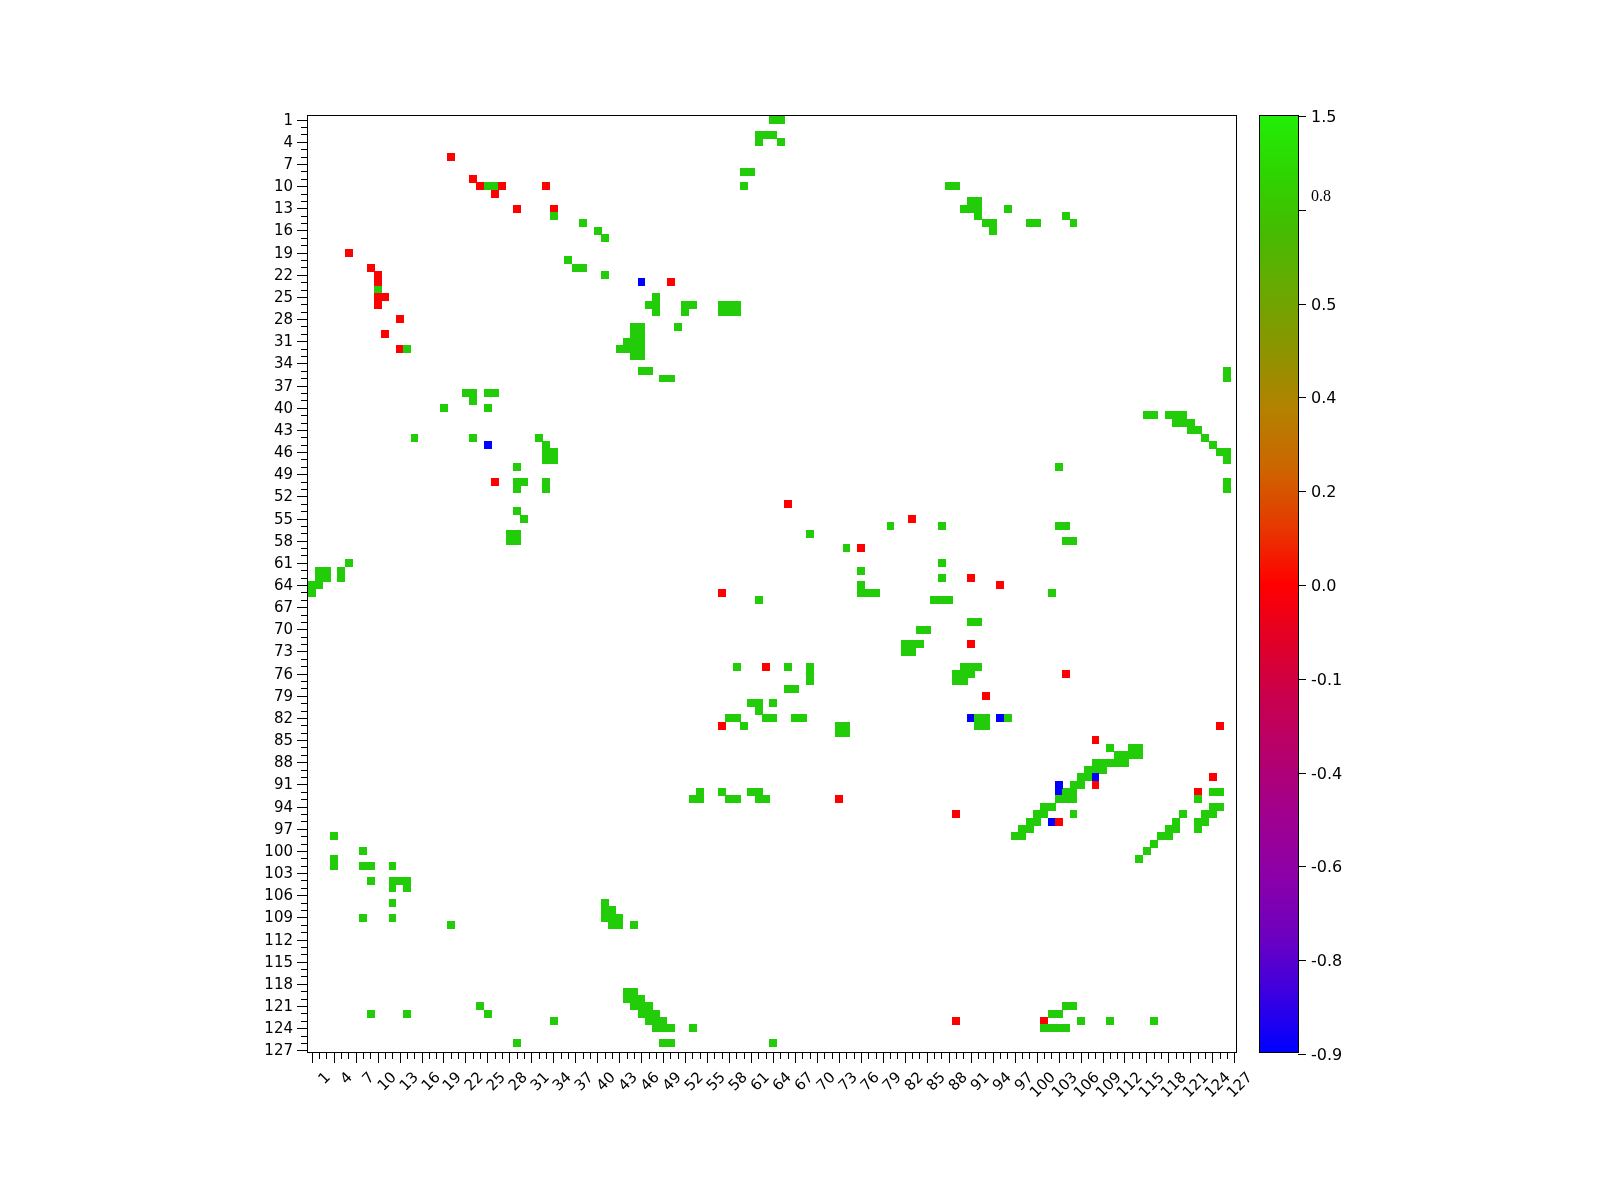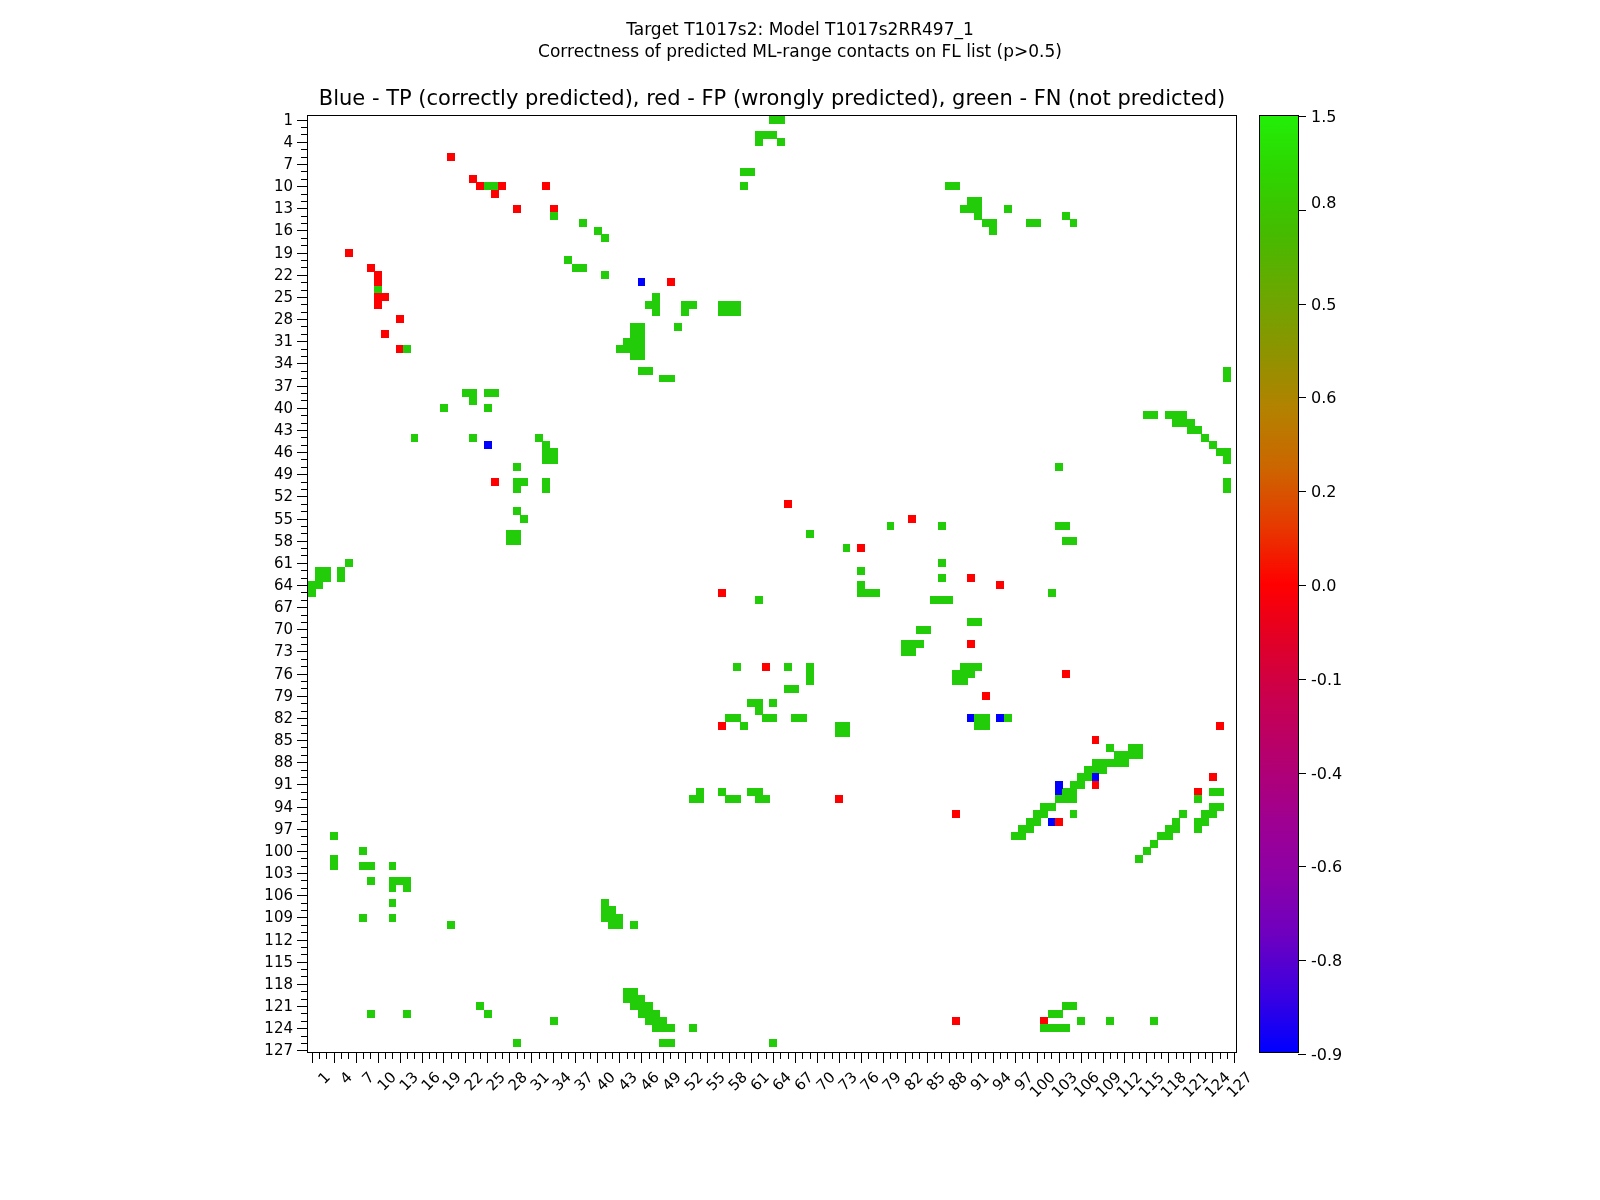--- a/index.html
+++ b/index.html
@@ -61,24 +61,21 @@
   .cblabel{
     position:absolute;left:calc(100% + 13px);font-size:16px;color:#000;
     white-space:nowrap;transform:translateY(-50%);
   }
 </style>
 </head>
 <body>
 
 <div id="figure">
 
-  <div class="suptitle"><span>Target T1017s2: Model T1017s2RR497_1</span>
-<span>Correctness of predicted ML-range contacts on FL list (p&gt;0.5)</span></div>
-
-  <div class="axtitle">Blue - TP (correctly predicted), red - FP (wrongly predicted), green - FN (not predicted)</div>
+
 
   <div id="plot">
     <div id="cells">
         <div class="cell" style="left: 461.339px; top: 0px; width: 7.92283px; height: 7.98583px; background: rgb(34, 204, 8);"></div>
         <div class="cell" style="left: 468.661px; top: 0px; width: 7.92283px; height: 7.98583px; background: rgb(34, 204, 8);"></div>
         <div class="cell" style="left: 446.693px; top: 14.7717px; width: 7.92283px; height: 7.98583px; background: rgb(34, 204, 8);"></div>
         <div class="cell" style="left: 454.016px; top: 14.7717px; width: 7.92283px; height: 7.98583px; background: rgb(34, 204, 8);"></div>
         <div class="cell" style="left: 461.339px; top: 14.7717px; width: 7.92283px; height: 7.98583px; background: rgb(34, 204, 8);"></div>
         <div class="cell" style="left: 446.693px; top: 22.1575px; width: 7.92283px; height: 7.98583px; background: rgb(34, 204, 8);"></div>
         <div class="cell" style="left: 468.661px; top: 22.1575px; width: 7.92283px; height: 7.98583px; background: rgb(34, 204, 8);"></div>
@@ -786,25 +783,25 @@
         <div class="xtick" style="left: 919.016px;"></div>
         <div class="xtick major" style="left: 926.339px;"></div>
         <div class="xlabel" style="left: 935.339px;">127</div>
       </div>
   </div>
 
   <div id="cbar">
       <div class="cbtick" style="top: 0px;"></div>
       <div class="cblabel" style="top: 0px;">1.5</div>
       <div class="cbtick" style="top: 93.8px;"></div>
-      <div class="cblabel" style="top: 86px;">0.8</div>
+      <div class="cblabel" style="top: 80px; font-family: Liberation Serif, serif;">0.8</div>
       <div class="cbtick" style="top: 187.6px;"></div>
       <div class="cblabel" style="top: 187.6px;">0.5</div>
       <div class="cbtick" style="top: 281.4px;"></div>
-      <div class="cblabel" style="top: 281.4px;">0.6</div>
+      <div class="cblabel" style="top: 281.4px;">0.4</div>
       <div class="cbtick" style="top: 375.2px;"></div>
       <div class="cblabel" style="top: 375.2px;">0.2</div>
       <div class="cbtick" style="top: 469px;"></div>
       <div class="cblabel" style="top: 469px;">0.0</div>
       <div class="cbtick" style="top: 562.8px;"></div>
       <div class="cblabel" style="top: 562.8px;">-0.1</div>
       <div class="cbtick" style="top: 656.6px;"></div>
       <div class="cblabel" style="top: 656.6px;">-0.4</div>
       <div class="cbtick" style="top: 750.4px;"></div>
       <div class="cblabel" style="top: 750.4px;">-0.6</div>

